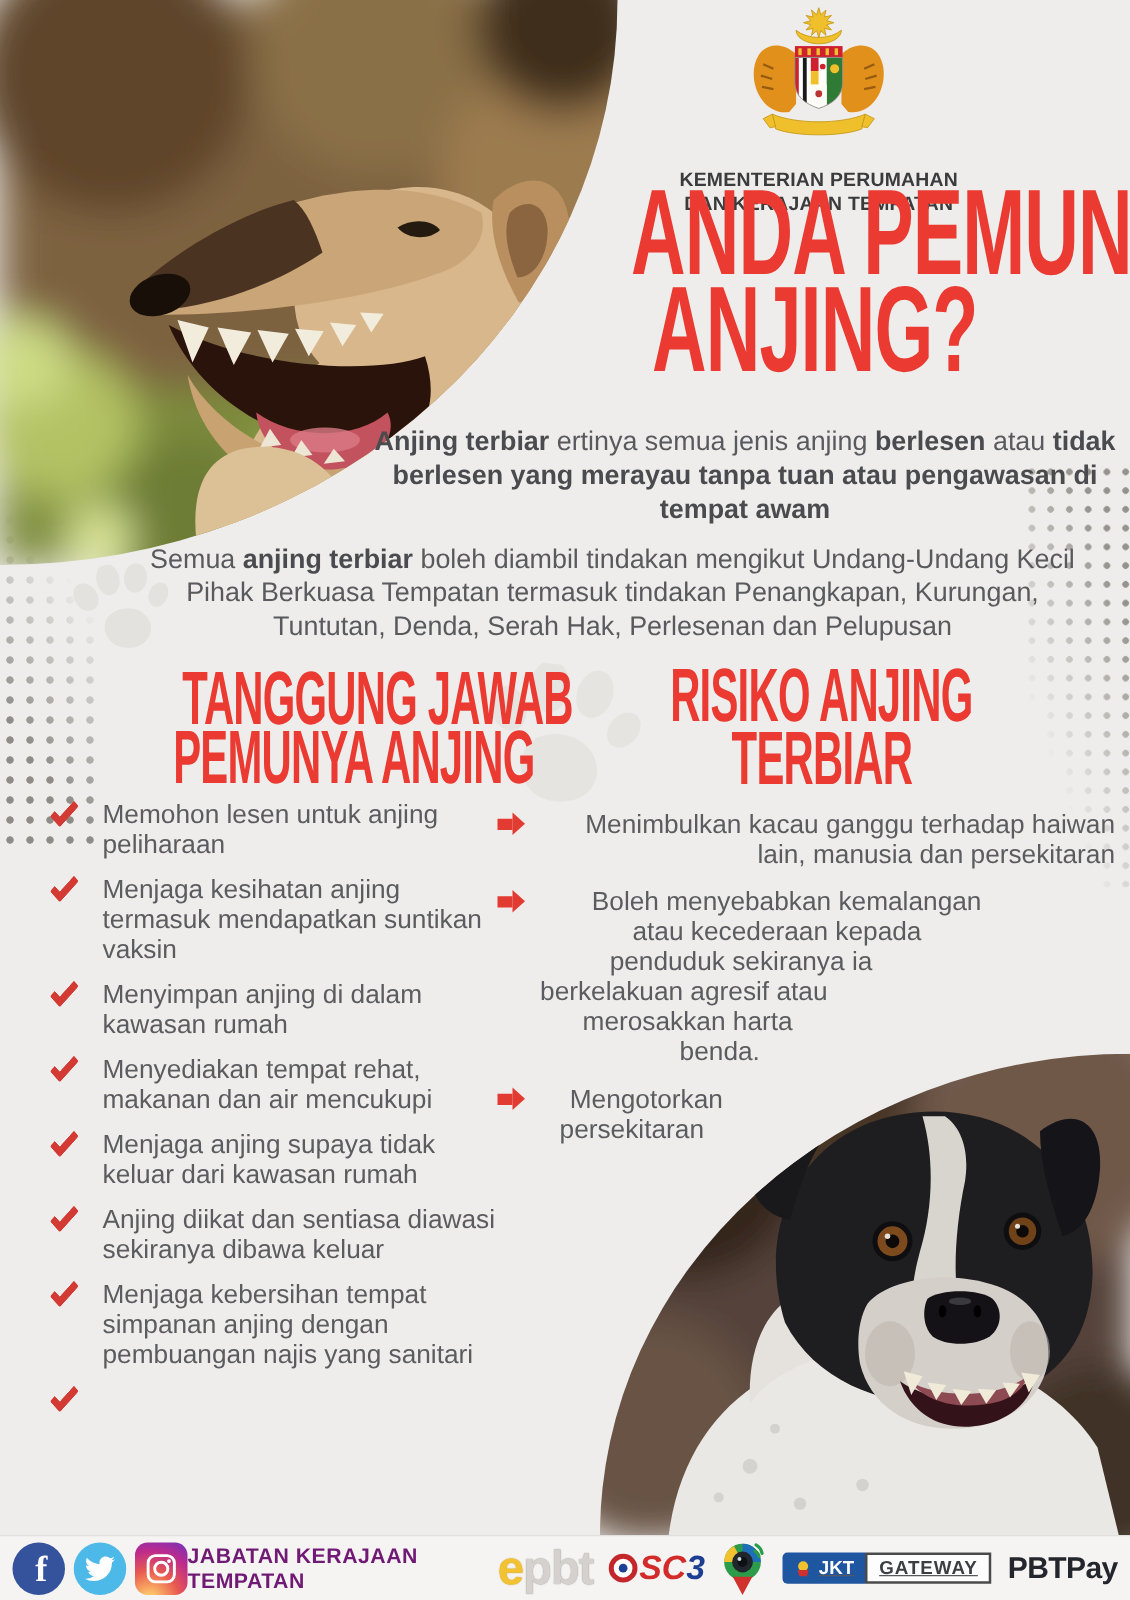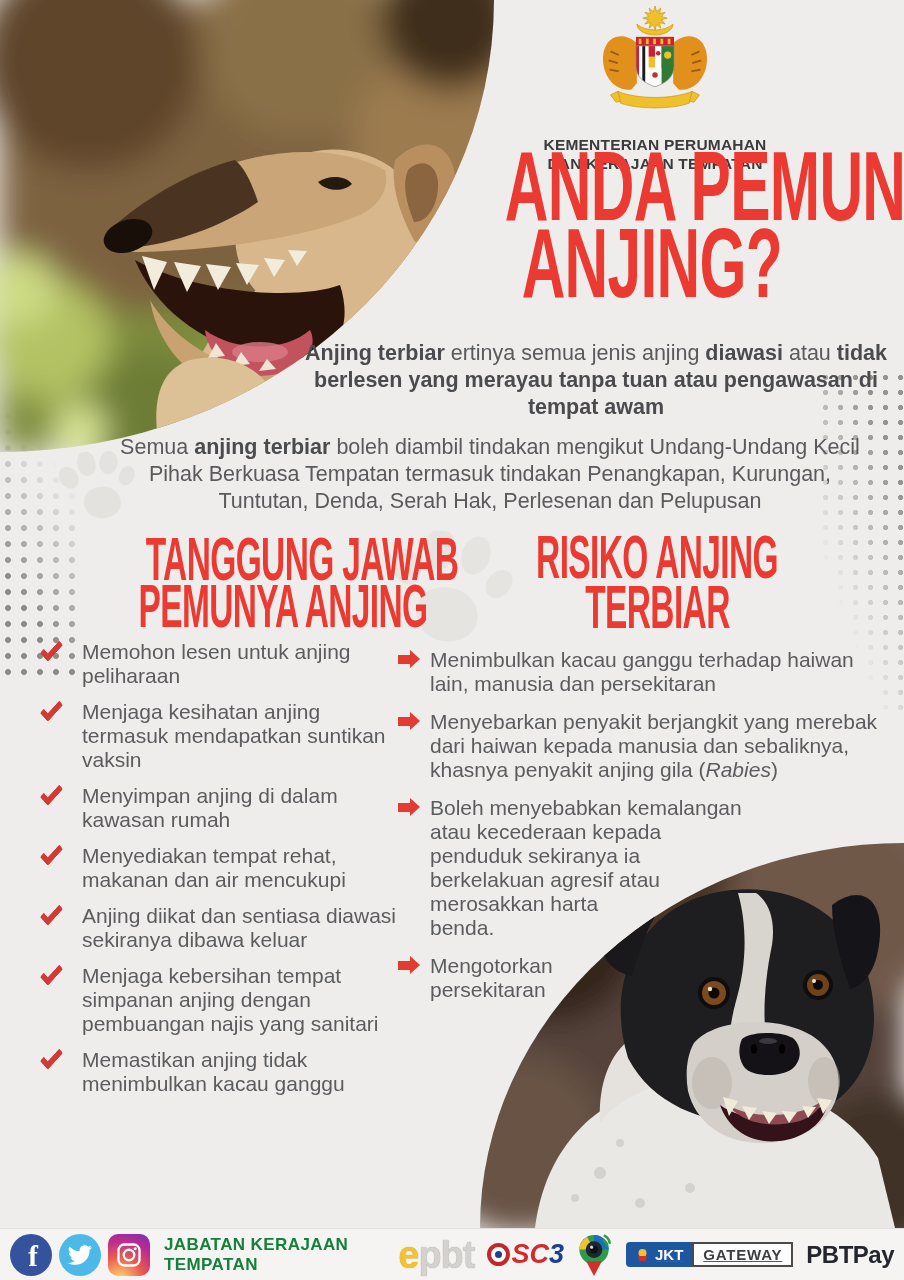--- a/index.html
+++ b/index.html
@@ -52,21 +52,21 @@
   .para1{left:296px;top:318px;width:600px;}
   .para2{left:120px;top:412px;width:740px;}
   
   ul.plist{list-style:none;margin:0;padding:0;position:absolute;z-index:4;}
   .list-left{left:36px;top:640px;width:366px;}
   .list-left li{position:relative;padding-left:46px;margin-bottom:12px;
     font-size:21px;line-height:24px;color:#5b5c5f;}
   .check{position:absolute;left:4px;top:3px;width:23px;height:12px;
     border-left:6px solid #d23a33;border-bottom:6px solid #d23a33;
     border-radius:2px;transform:rotate(-48deg) skewX(-6deg);}
-  .list-right{left:398px;top:648px;width:494px;}
+  .list-right{left:398px;top:648px;width:494px;text-align:right;}
   .list-right li{position:relative;padding-left:32px;margin-bottom:14px;
     font-size:21px;line-height:24px;color:#5b5c5f;}
   .list-right .i{font-style:italic;}
   .arrow{position:absolute;left:0;top:7px;width:12px;height:9px;background:#e23b31;}
   .arrow::after{content:"";position:absolute;left:12px;top:-5px;
     border-left:10px solid #e23b31;border-top:9.5px solid transparent;
     border-bottom:9.5px solid transparent;}
   .wrap-spacer{float:right;width:462px;height:380px;shape-margin:12px;
     shape-outside:polygon(462px 0px,370px 30px,300px 65px,240px 105px,190px 148px,
       155px 193px,125px 243px,100px 298px,85px 348px,75px 380px,462px 380px);}
@@ -76,21 +76,21 @@
     padding:0 10px;z-index:5;}
   .socials{display:flex;align-items:center;gap:7px;list-style:none;margin:0;padding:0;}
   .soc{width:42px;height:42px;border-radius:50%;position:relative;display:flex;
     align-items:center;justify-content:center;overflow:hidden;}
   .soc.fb{background:#35529c;}
   .soc.fb span{color:#fff;font-weight:bold;font-size:29px;font-family:"Liberation Serif",serif;
     transform:translate(2px,2px);}
   .soc.tw{background:#4cb9e8;}
   .soc.ig{border-radius:10px;
     background:radial-gradient(circle at 28% 110%,#fdc468 9%,#e95950 43%,#bc2a8d 72%,#7232bd 100%);}
-  .dept{margin-left:14px;font-weight:bold;font-size:17px;color:#15803d;letter-spacing:.4px;}
+  .dept{margin-left:0;font-weight:bold;font-size:17px;color:#701a75;letter-spacing:.4px;}
   .flex-sp{flex:1;}
   .logos{display:flex;align-items:center;gap:13px;}
   .epbt{font-weight:bold;font-size:38px;line-height:1;letter-spacing:-1px;}
   .epbt .e{color:#f2c232;text-shadow:0 0 1px #b98f12;}
   .epbt .rest{color:#d4d1ce;text-shadow:0 0 1px #8e8b88;}
   .osc{display:flex;align-items:center;font-style:italic;font-weight:bold;font-size:27px;line-height:1;}
   .osc .badge{width:23px;height:23px;border-radius:50%;border:4px solid #c3272b;background:#fff;
     display:inline-block;margin-right:1px;position:relative;}
   .osc .badge::after{content:"";position:absolute;left:4px;top:4px;width:7px;height:7px;
     border-radius:50%;background:#1d3f94;}
@@ -235,44 +235,44 @@
   <div class="ministry">
     <div>KEMENTERIAN PERUMAHAN</div>
     <div>DAN KERAJAAN TEMPATAN</div>
   </div>
 
   <h1 class="big-red title" style="margin:0">
     <span class="cond">ANDA PEMUNYA</span><br>
     <span class="cond">ANJING?</span>
   </h1>
 
-  <p class="para para1"><span class="b">Anjing terbiar</span><span> ertinya semua jenis anjing </span><span class="b">diawasi</span><span> atau </span><span class="b">tidak berlesen yang merayau tanpa tuan atau pengawasan di tempat awam</span></p>
+  <p class="para para1"><span class="b">Anjing terbiar</span><span> ertinya semua jenis anjing </span><span class="b">berlesen</span><span> atau </span><span class="b">tidak berlesen yang merayau tanpa tuan atau pengawasan di tempat awam</span></p>
   <p class="para para2"><span>Semua </span><span class="b">anjing terbiar</span><span> boleh diambil tindakan mengikut Undang-Undang Kecil Pihak Berkuasa Tempatan termasuk tindakan Penangkapan, Kurungan, Tuntutan, Denda, Serah Hak, Perlesenan dan Pelupusan</span></p>
 
   <h2 class="big-red h-left" style="margin:0">
     <span class="cond">TANGGUNG JAWAB</span><br>
     <span class="cond">PEMUNYA ANJING</span>
   </h2>
   <ul class="plist list-left">
     <li><span class="check"></span><span>Memohon lesen untuk anjing peliharaan</span></li>
     <li><span class="check"></span><span>Menjaga kesihatan anjing termasuk mendapatkan suntikan vaksin</span></li>
     <li><span class="check"></span><span>Menyimpan anjing di dalam kawasan rumah</span></li>
     <li><span class="check"></span><span>Menyediakan tempat rehat, makanan dan air mencukupi</span></li>
+    <li><span class="check"></span><span>Menjaga anjing supaya tidak keluar dari kawasan rumah</span></li>
     <li><span class="check"></span><span>Anjing diikat dan sentiasa diawasi sekiranya dibawa keluar</span></li>
     <li><span class="check"></span><span>Menjaga kebersihan tempat simpanan  anjing dengan pembuangan najis yang sanitari</span></li>
-    <li><span class="check"></span><span>Memastikan anjing tidak menimbulkan kacau ganggu</span></li>
+    <li><span class="check"></span></li>
   </ul>
 
   <h2 class="big-red h-right" style="margin:0">
     <span class="cond">RISIKO ANJING</span><br>
     <span class="cond">TERBIAR</span>
   </h2>
   <ul class="plist list-right">
     <li><span class="arrow"></span><span><span>Menimbulkan kacau ganggu terhadap haiwan lain, manusia dan persekitaran</span></span></li>
-    <li><span class="arrow"></span><span><span>Menyebarkan penyakit berjangkit yang merebak dari haiwan kepada manusia dan sebaliknya, khasnya penyakit anjing gila (</span><span class="i">Rabies</span><span>)</span></span></li>
     <li><span class="wrap-spacer"></span><span class="arrow"></span><span><span>Boleh menyebabkan kemalangan atau kecederaan kepada penduduk sekiranya ia berkelakuan agresif atau merosakkan harta benda.</span></span></li>
     <li><span class="arrow"></span><span><span>Mengotorkan persekitaran</span></span></li>
   </ul>
 
   <div class="photo-br">
     <svg viewBox="0 0 424 385" preserveAspectRatio="xMidYMid slice" aria-hidden="true">
       <defs>
           <filter id="bl2" x="-20%" y="-20%" width="140%" height="140%">
             <feGaussianBlur stdDeviation="14"></feGaussianBlur>
           </filter>

